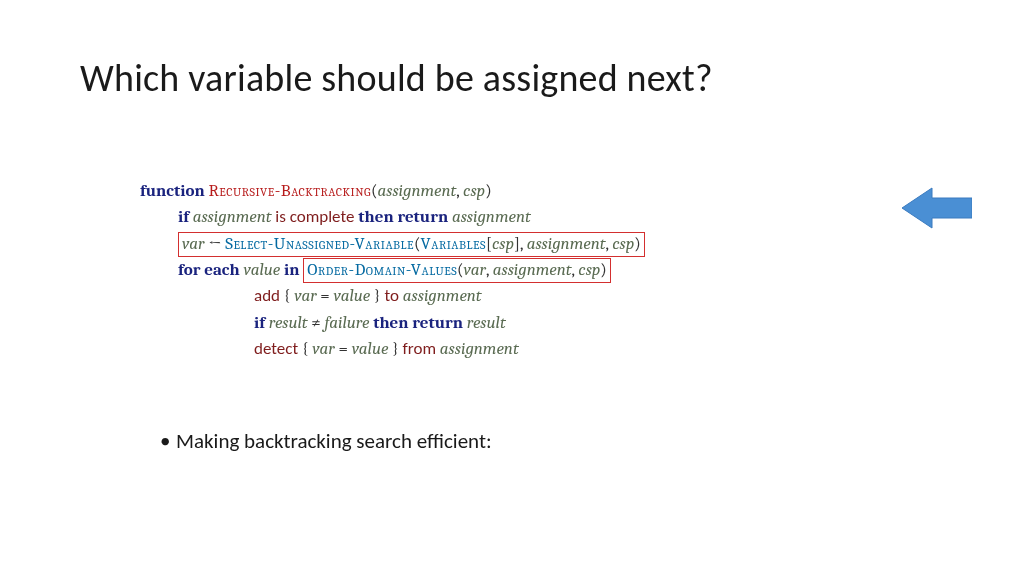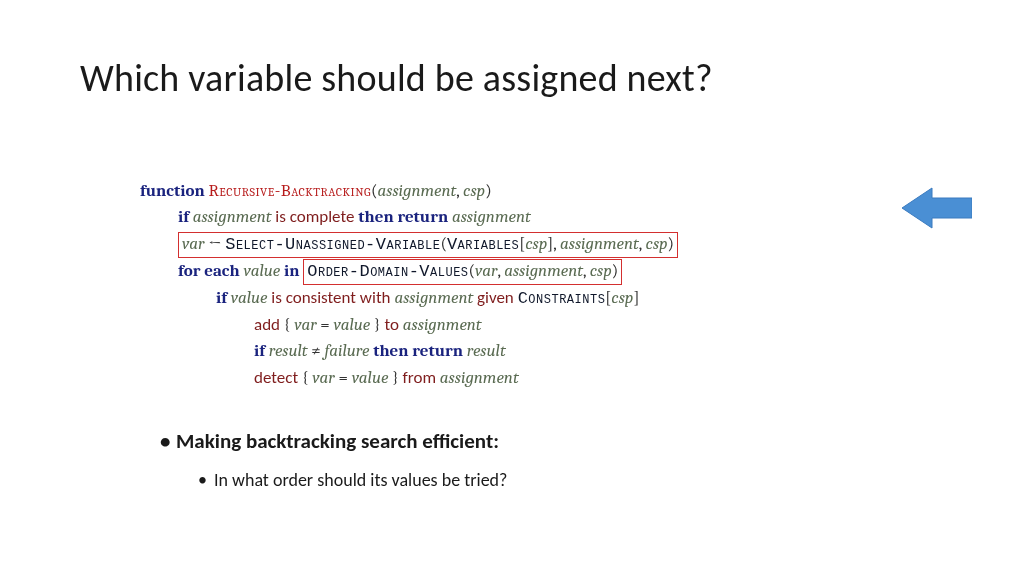--- a/index.html
+++ b/index.html
@@ -38,21 +38,21 @@
     color: #333;
     margin-top: 40px;
   }
   .algo .line { white-space: nowrap; position: relative; }
   .ind1 { padding-left: 38px; }
   .ind2 { padding-left: 76px; }
   .ind3 { padding-left: 114px; }
 
   .kw   { color: #1a237e; font-weight: bold; }          
   .fn   { color: #b71c1c; font-variant: small-caps; letter-spacing: 0.5px; }     
-  .sc   { color: #0f172a; font-variant: small-caps; letter-spacing: 0.5px; font-family: Liberation Mono, monospace; }        
+  .sc   { color: #0369a1; font-variant: small-caps; letter-spacing: 0.5px; }        
   .it   { color: #5a6b52; font-style: italic; font-family: "Cambria", Georgia, serif; } 
   .txt  { color: #7f1d1d; font-family: Calibri, Arial, sans-serif; } 
   .op   { font-family: "Cambria Math", Cambria, serif; }
 
   .box {
     border: 1px solid #d32f2f;
     padding: 0 3px;
     display: inline-block;
     line-height: 1.35;
   }
@@ -67,21 +67,21 @@
   }
 
   
   .bullets {
     position: absolute;
     left: 160px;
     top: 428px;
     font-size: 20px;
     line-height: 1.3;
   }
-  .bullets .b1 { font-size: 21px; margin-bottom: 14px; font-weight: bold; }
+  .bullets .b1 { font-size: 21px; margin-bottom: 20px; }
   .bullets .b2 { font-size: 18px; margin-left: 38px; line-height: 1.25; }
   .bullets .dot { display:inline-block; width: 16px; }
 </style>
 </head>
 <body>
 
 <div class="slide">
 
   <div class="title">Which variable should be assigned next?</div>
 
@@ -109,28 +109,20 @@
 
     <div class="line ind1">
       <span class="kw">for each</span>
       <span> </span><span class="it">value</span>
       <span> </span><span class="kw">in</span><span> </span>
       <span class="box">
         <span class="sc">Order-Domain-Values</span><span>(</span><span class="it">var</span><span>, </span><span class="it">assignment</span><span>, </span><span class="it">csp</span><span>)</span>
       </span>
     </div>
 
-    <div class="line ind2">
-      <span class="kw">if</span>
-      <span> </span><span class="it">value</span>
-      <span class="txt"> is consistent with </span>
-      <span class="it">assignment</span>
-      <span class="txt"> given </span>
-      <span class="sc">Constraints</span><span>[</span><span class="it">csp</span><span>]</span>
-    </div>
 
     <div class="line ind3">
       <span class="txt">add </span><span>{ </span><span class="it">var</span><span> = </span><span class="it">value</span><span> }</span><span class="txt"> to </span><span class="it">assignment</span>
     </div>
 
 
     <div class="line ind3">
       <span class="kw">if</span>
       <span> </span><span class="it">result</span><span class="op"> ≠ </span><span class="it">failure</span>
       <span> </span><span class="kw">then return</span>
@@ -142,16 +134,15 @@
     </div>
 
   </div>
 
   <svg class="arrow" viewBox="0 0 70 44">
     <polygon points="0,22 30,2 30,12 70,12 70,32 30,32 30,42" fill="#4a8fd4" stroke="#3b7bbf" stroke-width="1"></polygon>
   </svg>
 
   <div class="bullets">
     <div class="b1"><span class="dot">•</span><span>Making backtracking search efficient:</span></div>
-    <div class="b2"><span class="dot">•</span><span>In what order should its values be tried?</span></div>
   </div>
 
 </div>
 
 </body></html>

